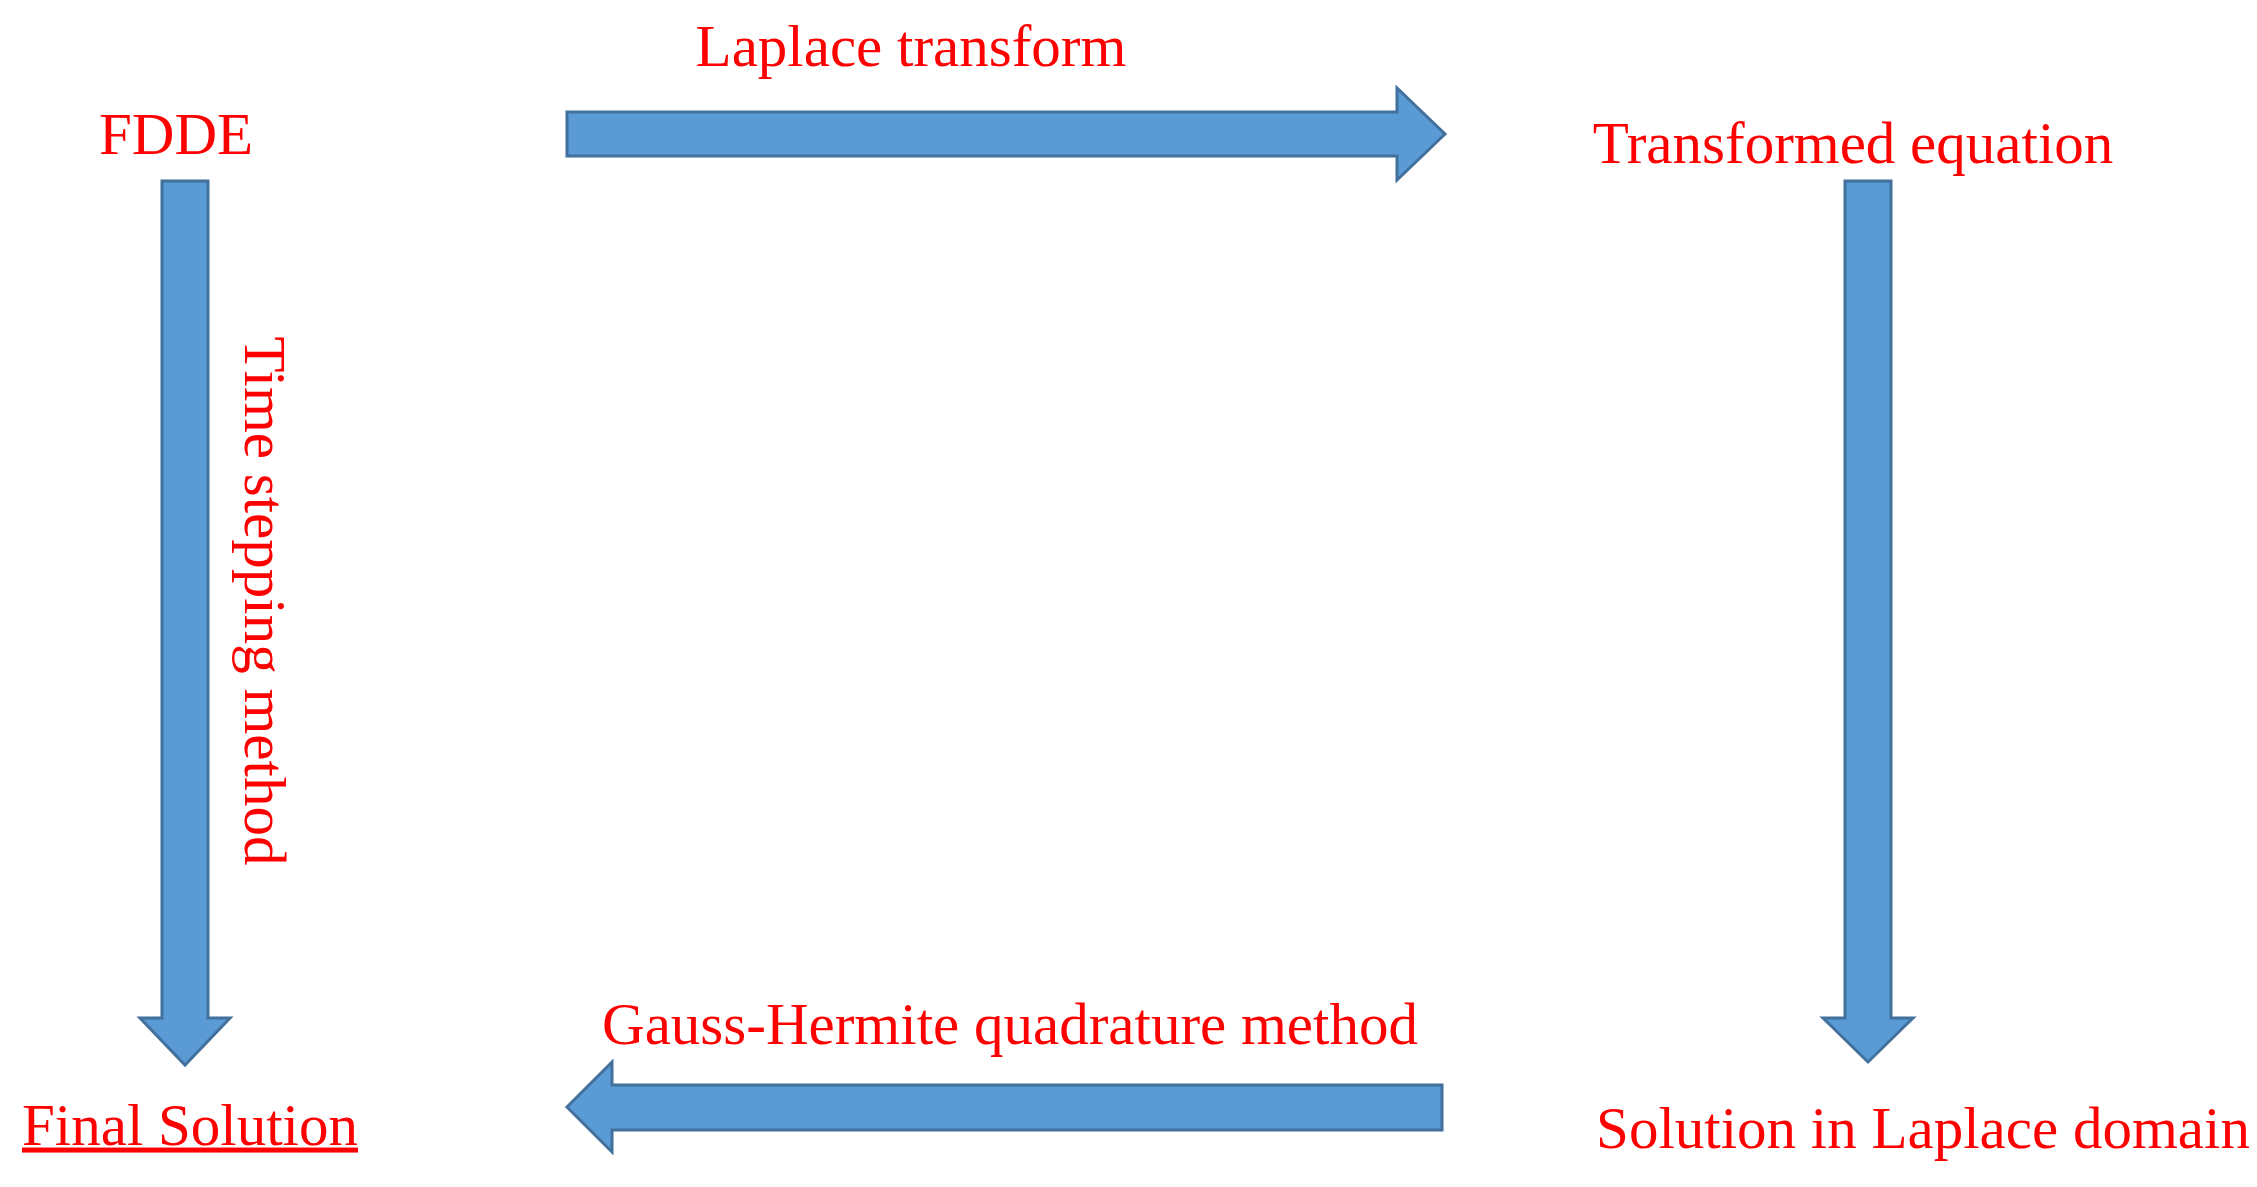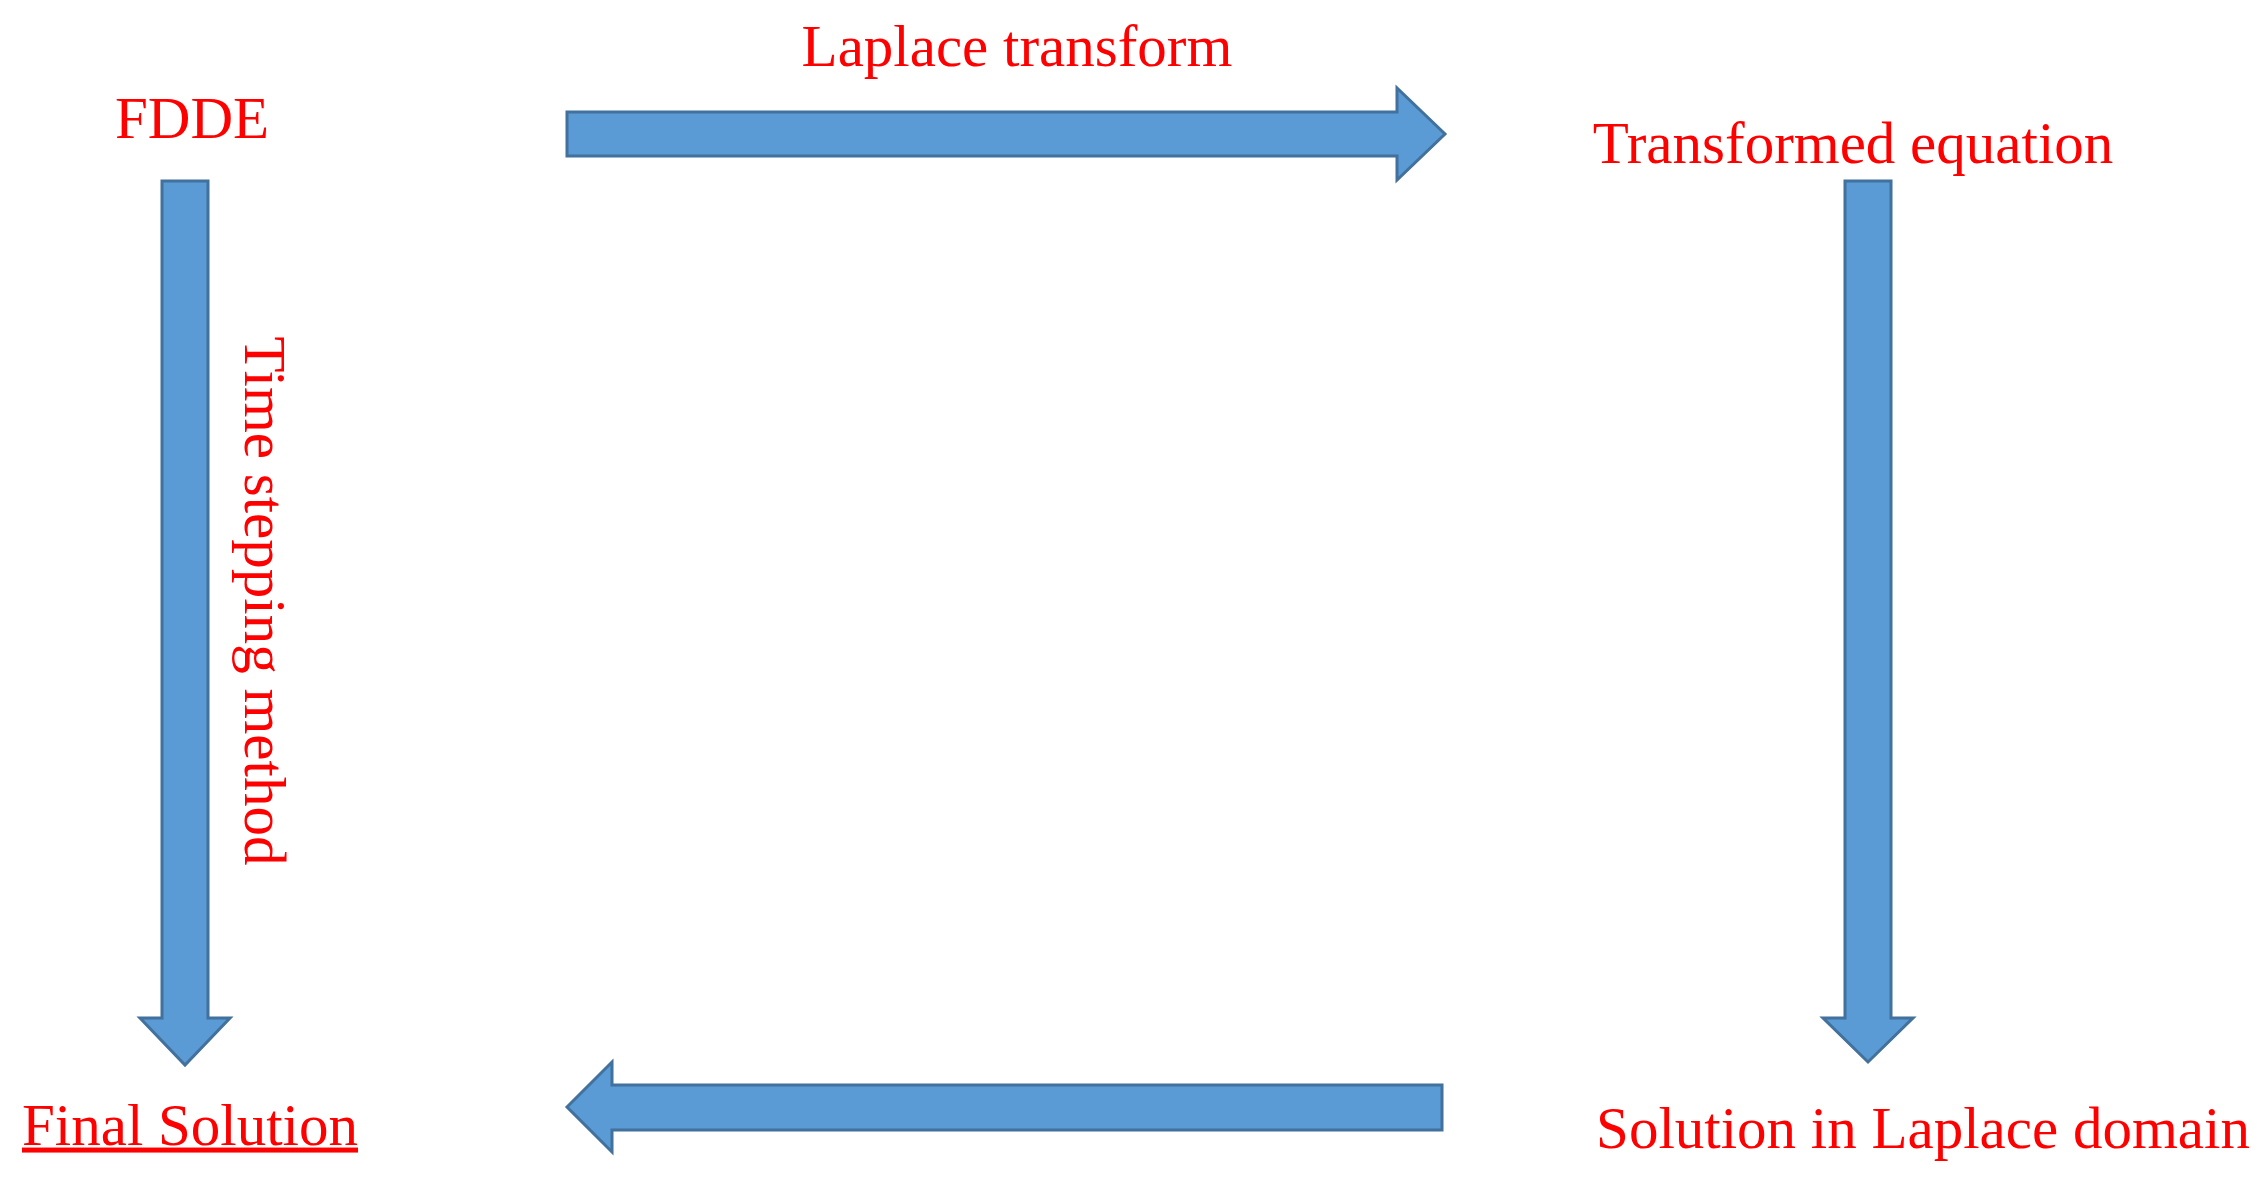--- a/index.html
+++ b/index.html
@@ -51,26 +51,27 @@
   </svg>
 
   <svg class="arrow" style="left:567px; top:1062px;" width="875" height="90" viewBox="0 0 875 90">
     <polygon points="0,45 45,0 45,23 875,23 875,68 45,68 45,90" fill="#5B9BD5"></polygon>
   </svg>
 
   <svg class="arrow" style="left:140px; top:181px;" width="90" height="884" viewBox="0 0 90 884">
     <polygon points="22,0 22,837 0,837 45,884 90,837 68,837 68,0" fill="#5B9BD5"></polygon>
   </svg>
 
-  <div class="label" style="left:176px; top:118px;margin-left:16px;">FDDE</div>
+  <div class="label" style="left:176px; top:134px;">FDDE</div>
 
   <div class="label" style="left:1923px; top:1128px;">Solution in Laplace domain</div>
 
   <div class="label" style="left:1853px; top:143px;">Transformed equation</div>
 
   <div class="label" style="left:190px; top:1125px;text-decoration:underline;">Final Solution</div>
 
-  <div class="label" style="left:1017px; top:46px;">Laplace transform</div>
+  <div class="label" style="left:911px; top:46px;">Laplace transform</div>
 
+  <div class="label" style="left:1010px; top:1024px;">Gauss-Hermite quadrature method</div>
 
   <div class="label rot90" style="left:265px; top:601px;">Time stepping method</div>
 
 </div>
 
 </body></html>

